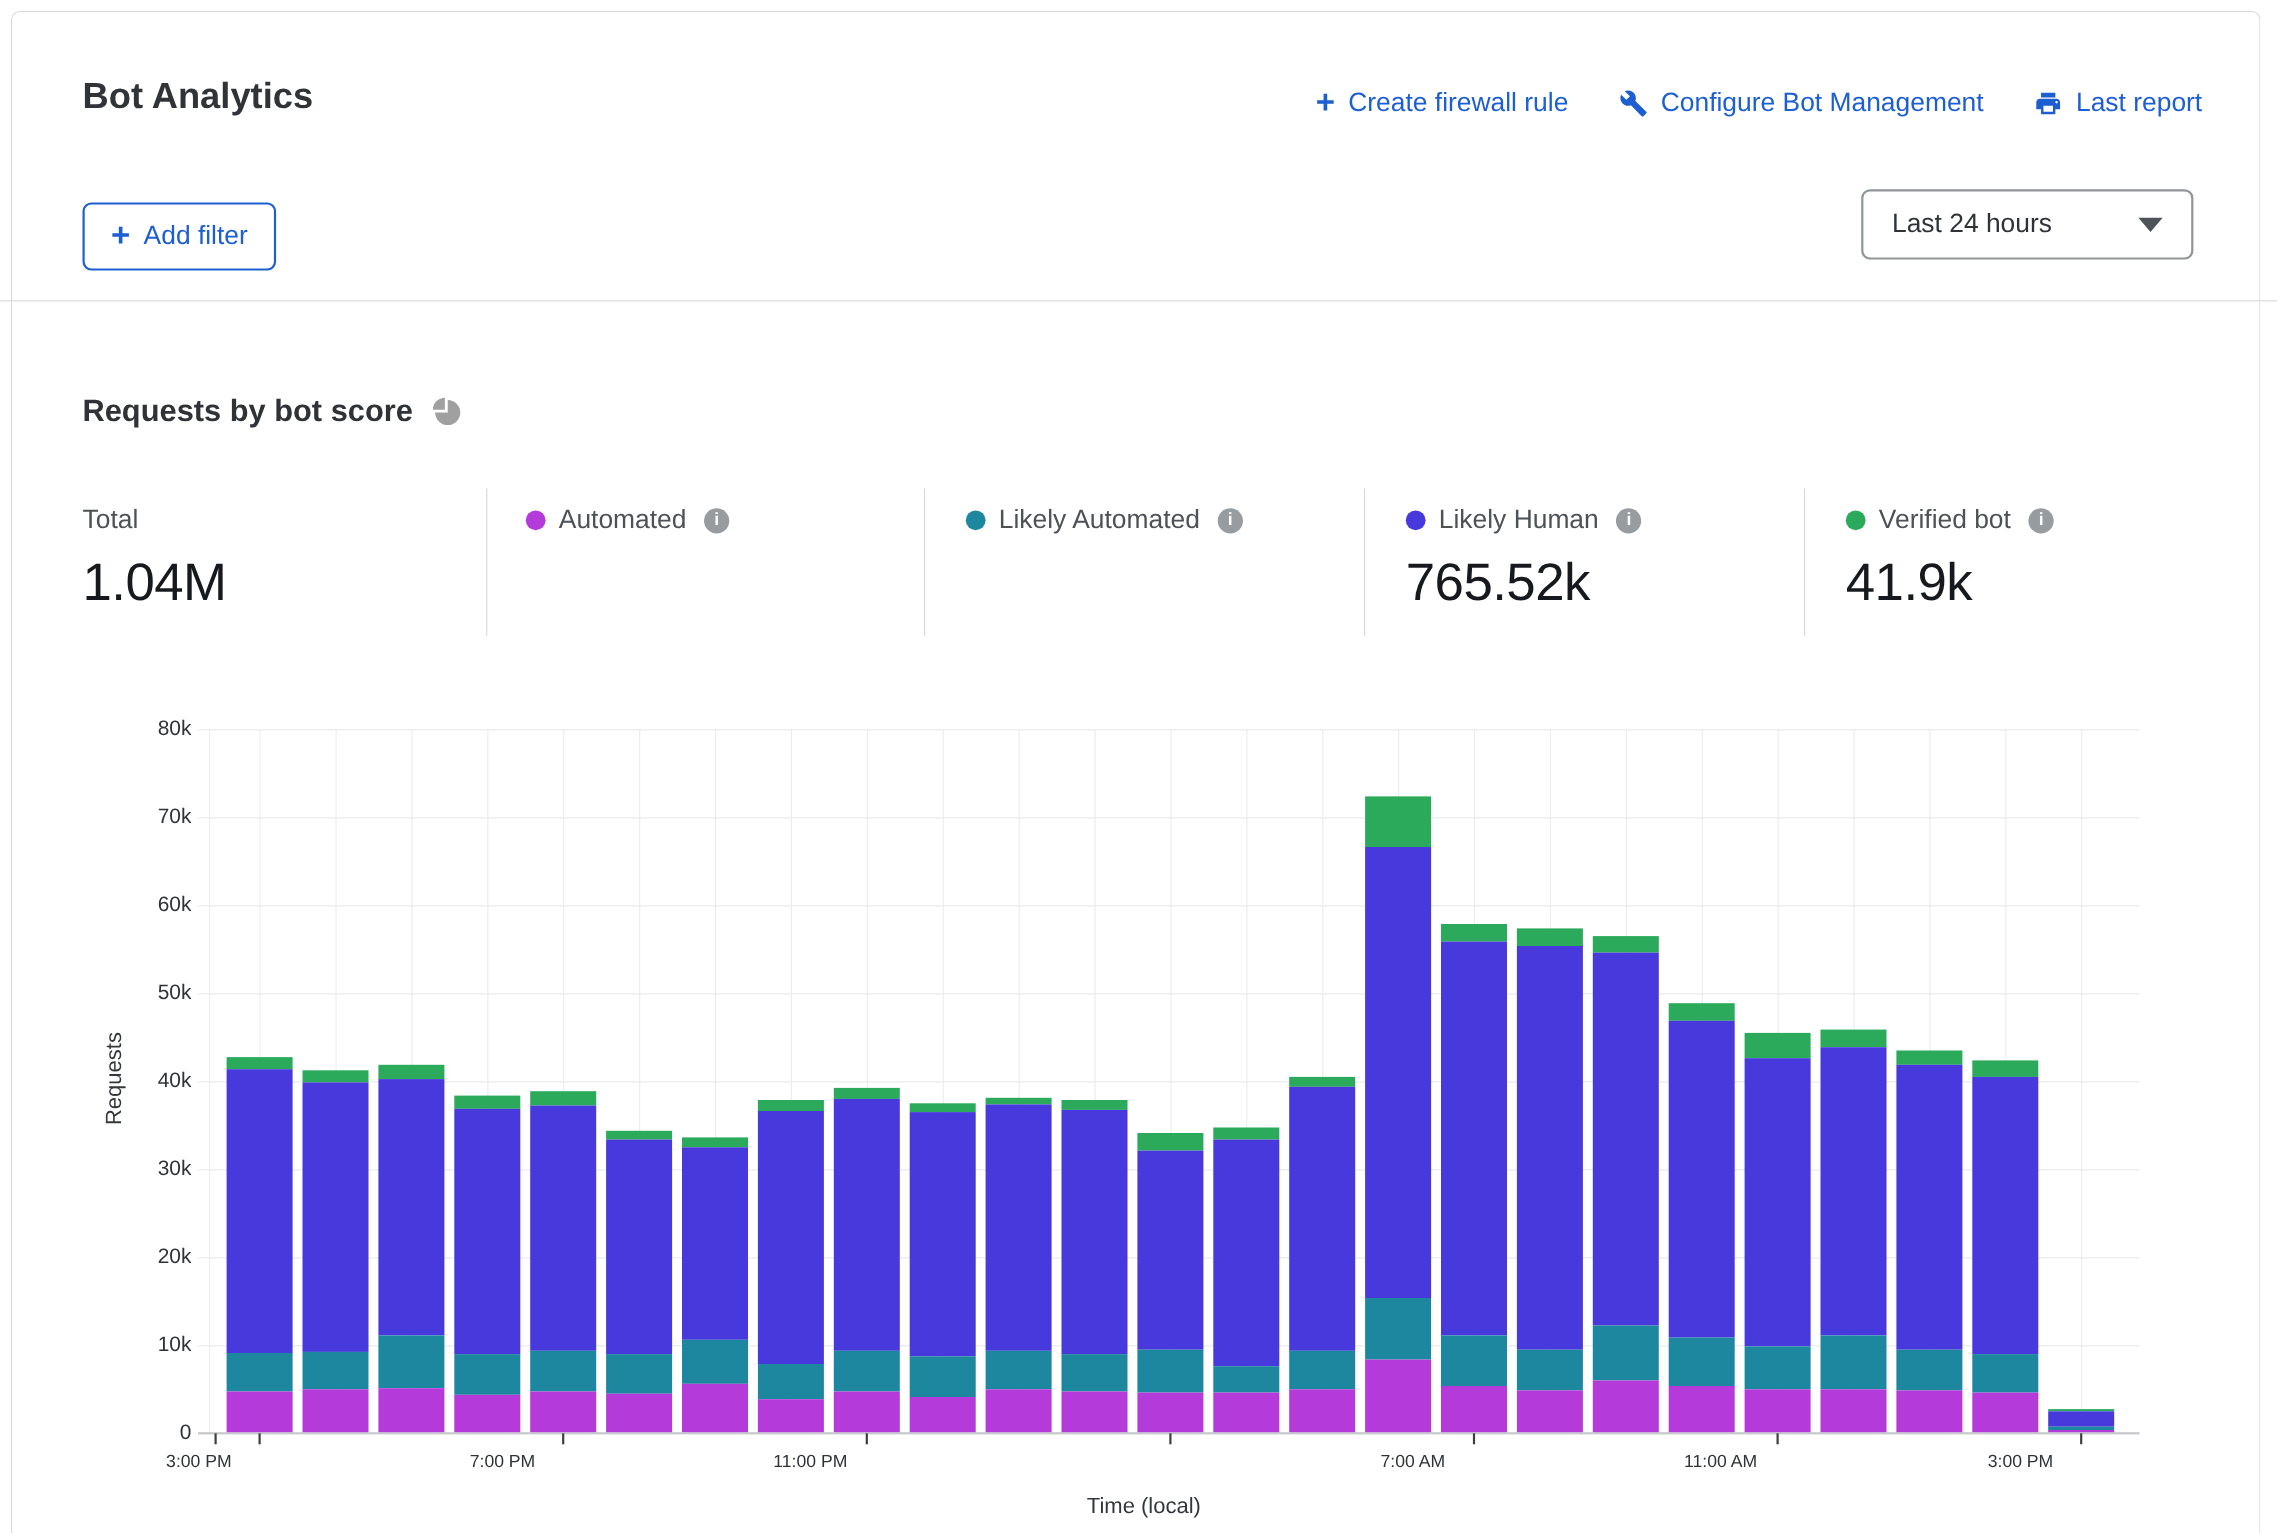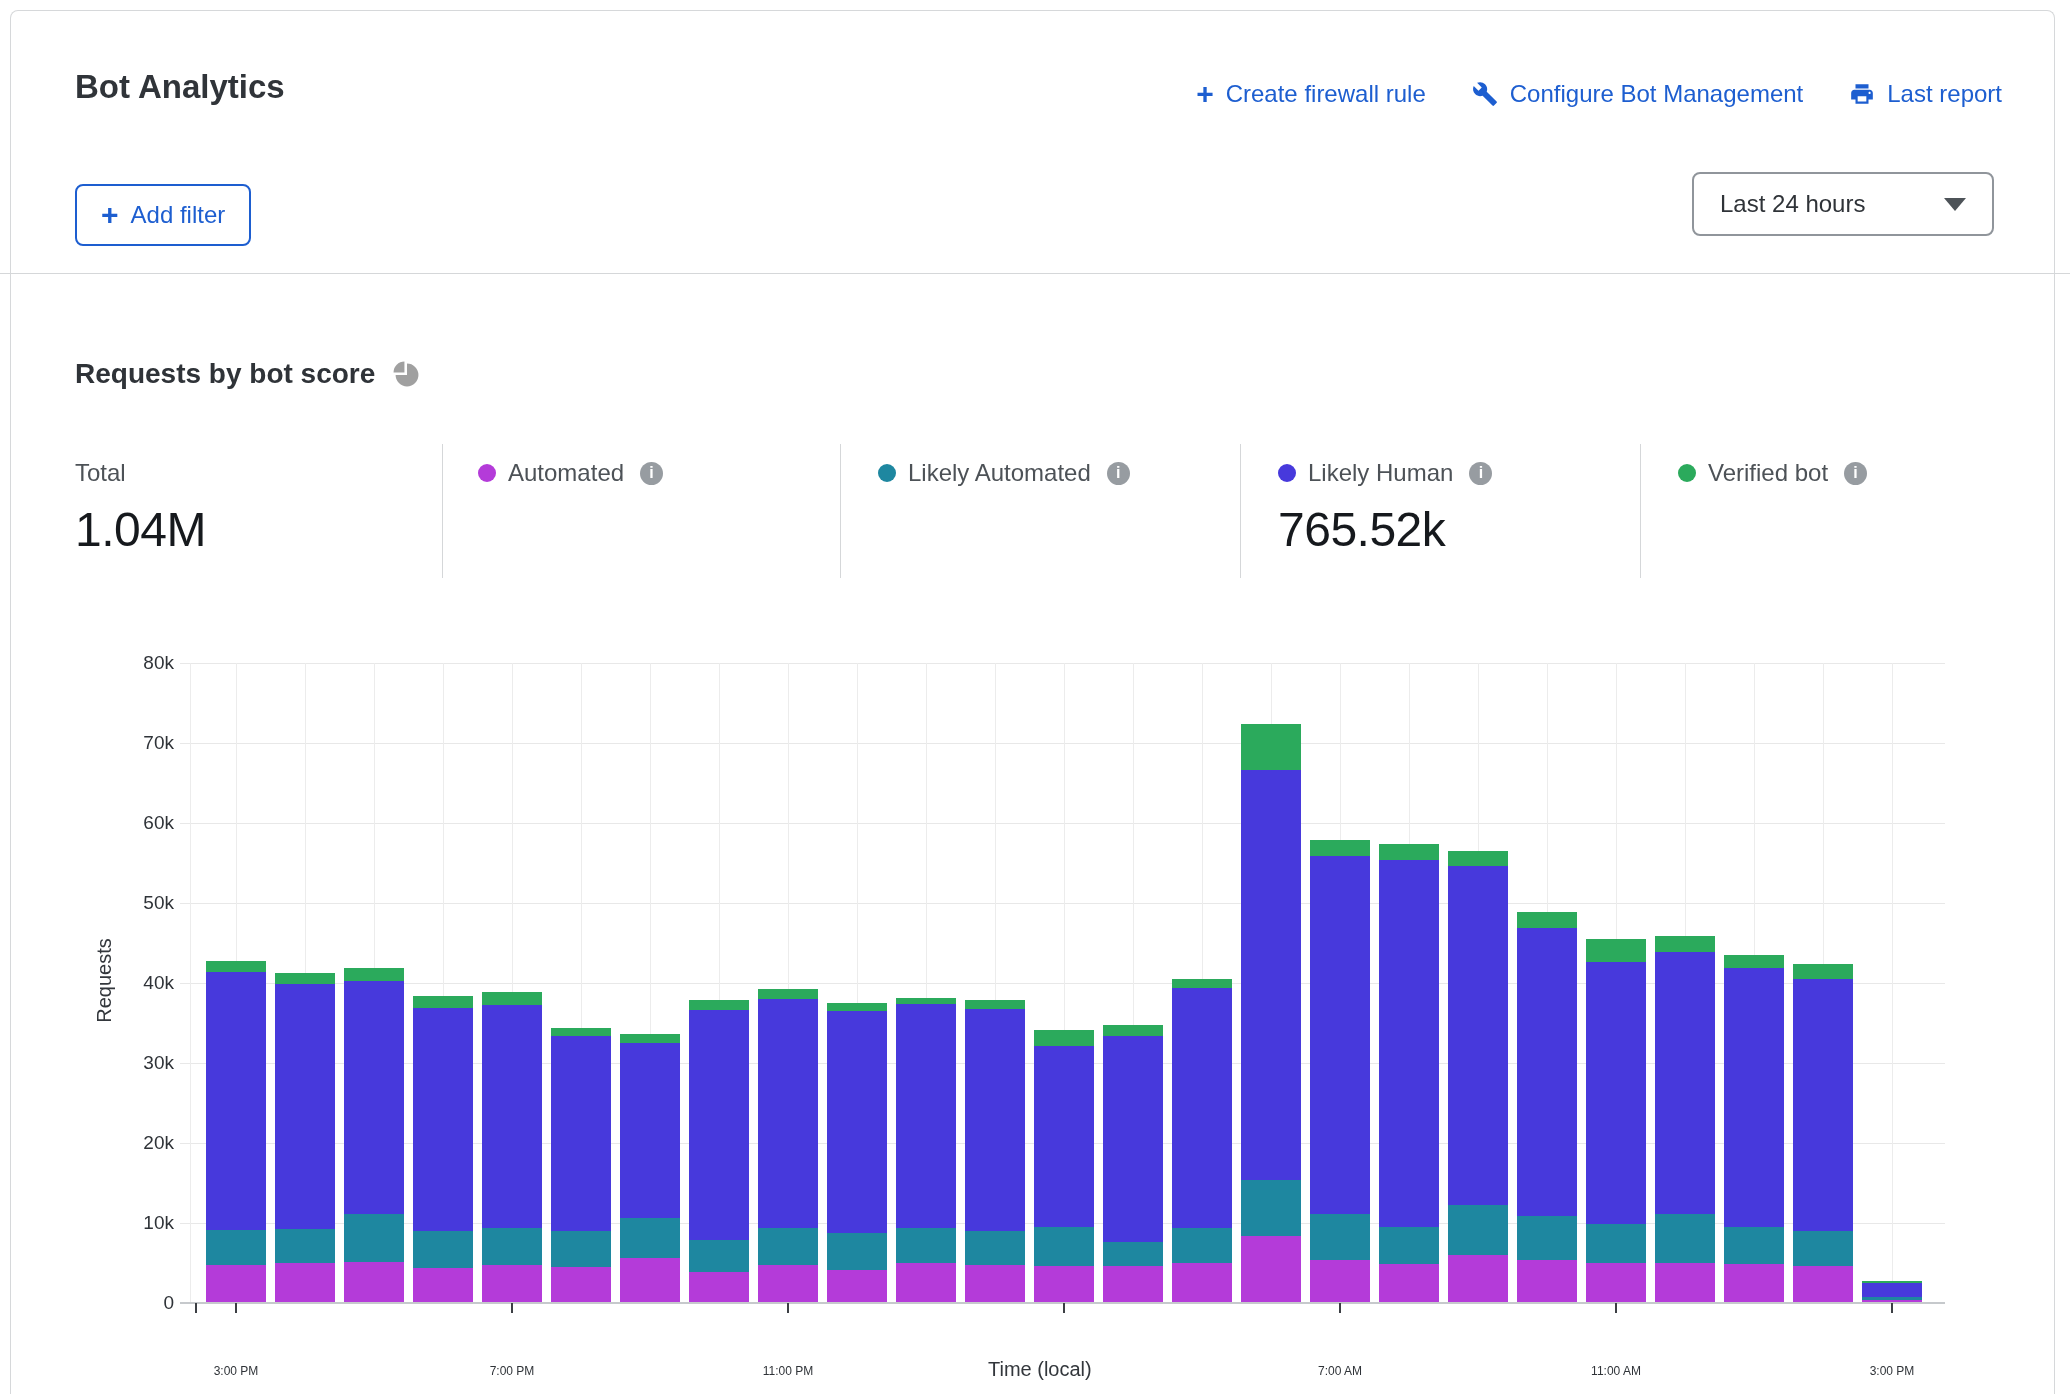--- a/index.html
+++ b/index.html
@@ -38,22 +38,22 @@
   .stat-value { margin-top:14px; font-size:48px; font-weight:400; color:#16191d;
     letter-spacing:-0.5px; }
   .stat-divider { top:444px; width:0; height:134px; border-left:1px solid #d5d7d9; }
   
   #chart { position:absolute; left:0; top:0; width:2070px; height:1394px; pointer-events:none; }
   .gridline-h { position:absolute; height:1px; background:#e8e8e8; }
   .gridline-v { position:absolute; width:1px; background:#ececec; }
   .axis-baseline { position:absolute; height:2px; background:#c6c9cc; }
   .ytick-label { position:absolute; width:112px; text-align:right; font-size:19px;
     color:#2f3338; }
-  .xtick-label { position:absolute; width:170px; text-align:center; font-size:12px;
-    color:#2f3338;margin-top:43px; }
+  .xtick-label { position:absolute; width:170px; font-size:16px;
+    color:#2f3338; }
   .xtick-mark { position:absolute; width:2px; height:10px; background:#3c3f44; }
   .bar { position:absolute; display:flex; flex-direction:column; pointer-events:auto;
     cursor:pointer; }
   .bar-seg { width:100%; }
   .ylabel { left:62px; top:969px; font-size:20px; color:#33373c;
     transform:rotate(-90deg); transform-origin:center; }
   .xlabel { left:988px; top:1358px; font-size:20px; color:#33373c; }
 </style>
 </head>
 <body>
@@ -132,20 +132,21 @@
   </div>
   <div class="stat-value">765.52k</div>
 </div>
 
 <div class="abs stat" style="left:1678px">
   <div class="stat-head">
     <span class="dot" style="background: rgb(43, 170, 92);"></span>
     <span class="stat-label">Verified bot</span>
     <span class="info-badge">i</span>
   </div>
+  <div class="stat-value">41.9k</div>
 </div>
 
 <div class="abs stat-divider" style="left:442px"></div>
 <div class="abs stat-divider" style="left:840px"></div>
 <div class="abs stat-divider" style="left:1240px"></div>
 <div class="abs stat-divider" style="left:1640px"></div>
 
 <div id="chart">
   <div class="abs ylabel">Requests</div>
   <div class="abs xlabel">Time (local)</div>

